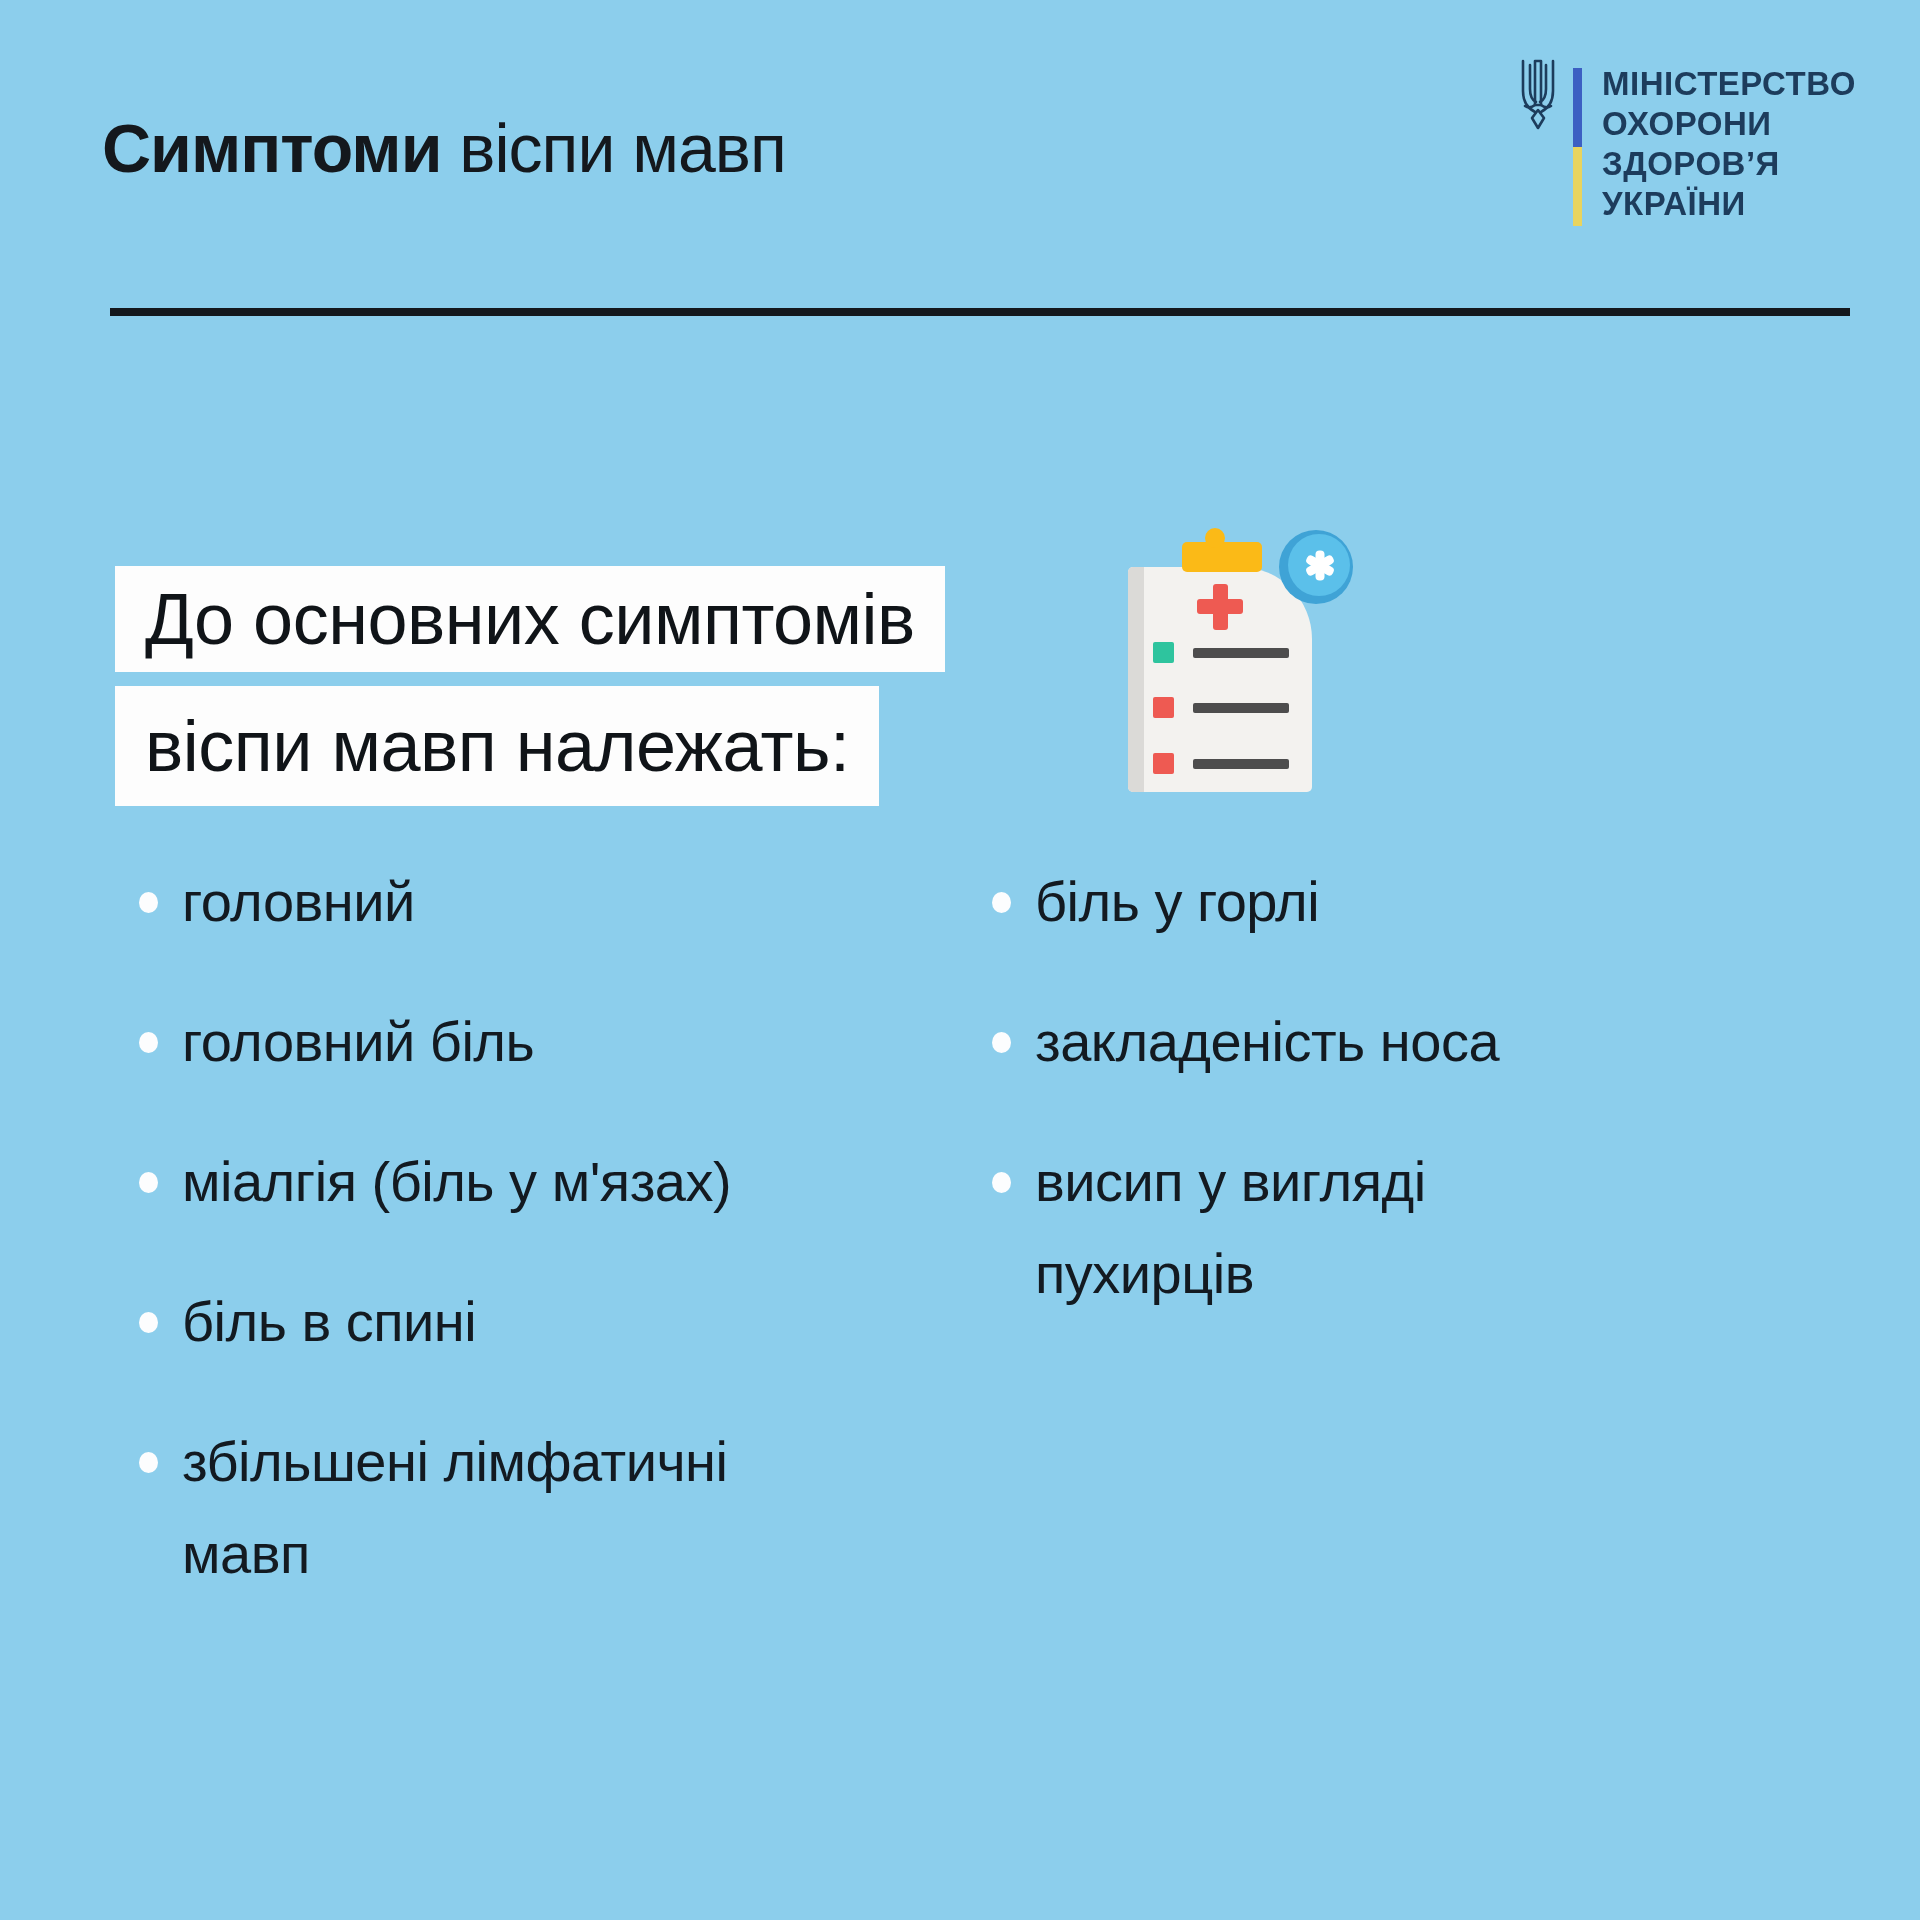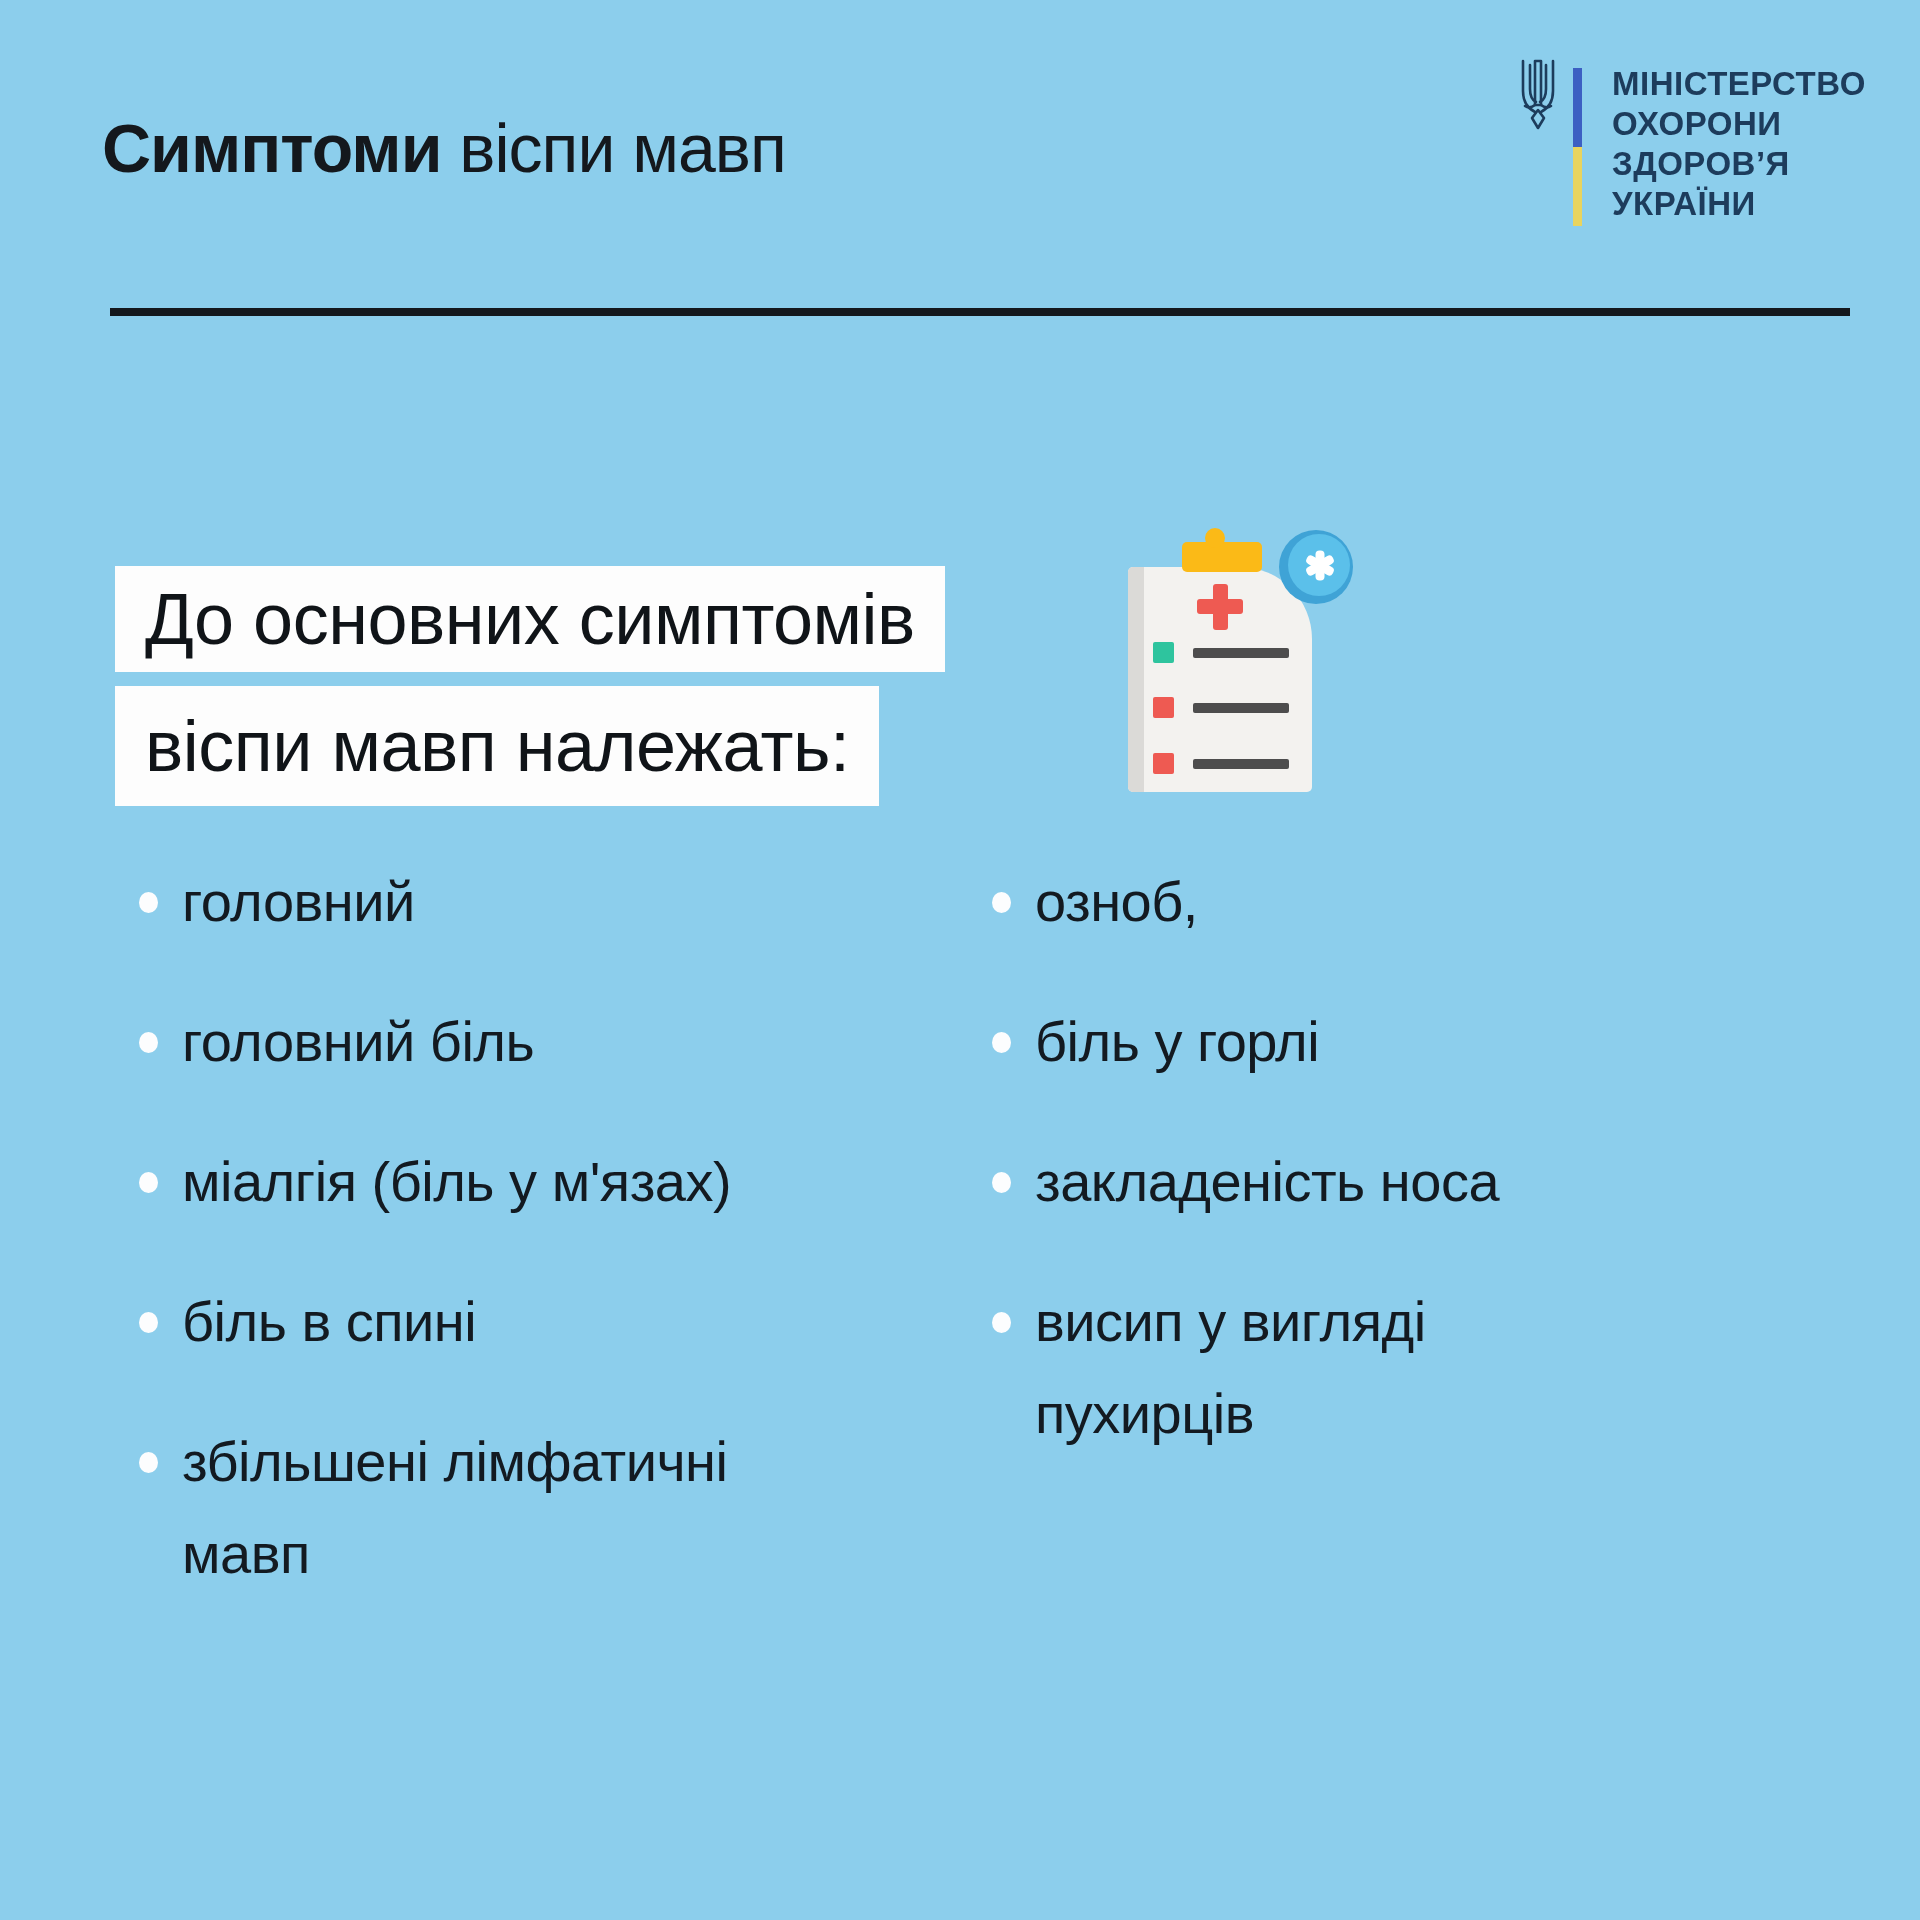--- a/index.html
+++ b/index.html
@@ -17,21 +17,21 @@
   
   .title{position:absolute;left:102px;top:100px;font-size:68px;line-height:96px;
          color:var(--ink);letter-spacing:-1px;white-space:nowrap;}
   .title .b{font-weight:bold;}
 
   .moh{position:absolute;left:1516px;top:58px;display:flex;}
   .moh svg{display:block;}
   .flagbar{width:9px;height:158px;margin-left:13px;margin-top:10px;display:flex;flex-direction:column;}
   .flagbar .blue{flex:1;background:var(--flag-blue);}
   .flagbar .yellow{flex:1;background:var(--flag-yellow);}
-  .moh-text{margin-left:30px;margin-top:6px;font-size:33px;font-weight:bold;
+  .moh-text{margin-left:20px;margin-top:6px;font-size:33px;font-weight:bold;
             line-height:40px;color:var(--navy);letter-spacing:.5px;white-space:nowrap;}
 
   .divider{position:absolute;left:110px;top:308px;width:1740px;height:8px;background:var(--ink);}
 
   
   .hl{position:absolute;left:115px;background:var(--hl);color:#101418;font-weight:normal;
       font-size:72px;height:106px;display:flex;align-items:center;padding:0 30px;
       white-space:nowrap;letter-spacing:-.5px;}
   .hl.l1{top:566px;}
   .hl.l2{top:686px;height:120px;}
@@ -141,23 +141,20 @@
       <li>
         <div>біль в спині</div>
       </li>
       <li>
         <div>збільшені лімфатичні</div>
         <div>мавп</div>
       </li>
     </ul>
   <ul class="col right">
       <li>
-        <div>озноб,</div>
-      </li>
-      <li>
         <div>біль у горлі</div>
       </li>
       <li>
         <div>закладеність носа</div>
       </li>
       <li>
         <div>висип у вигляді</div>
         <div>пухирців</div>
       </li>
     </ul>

